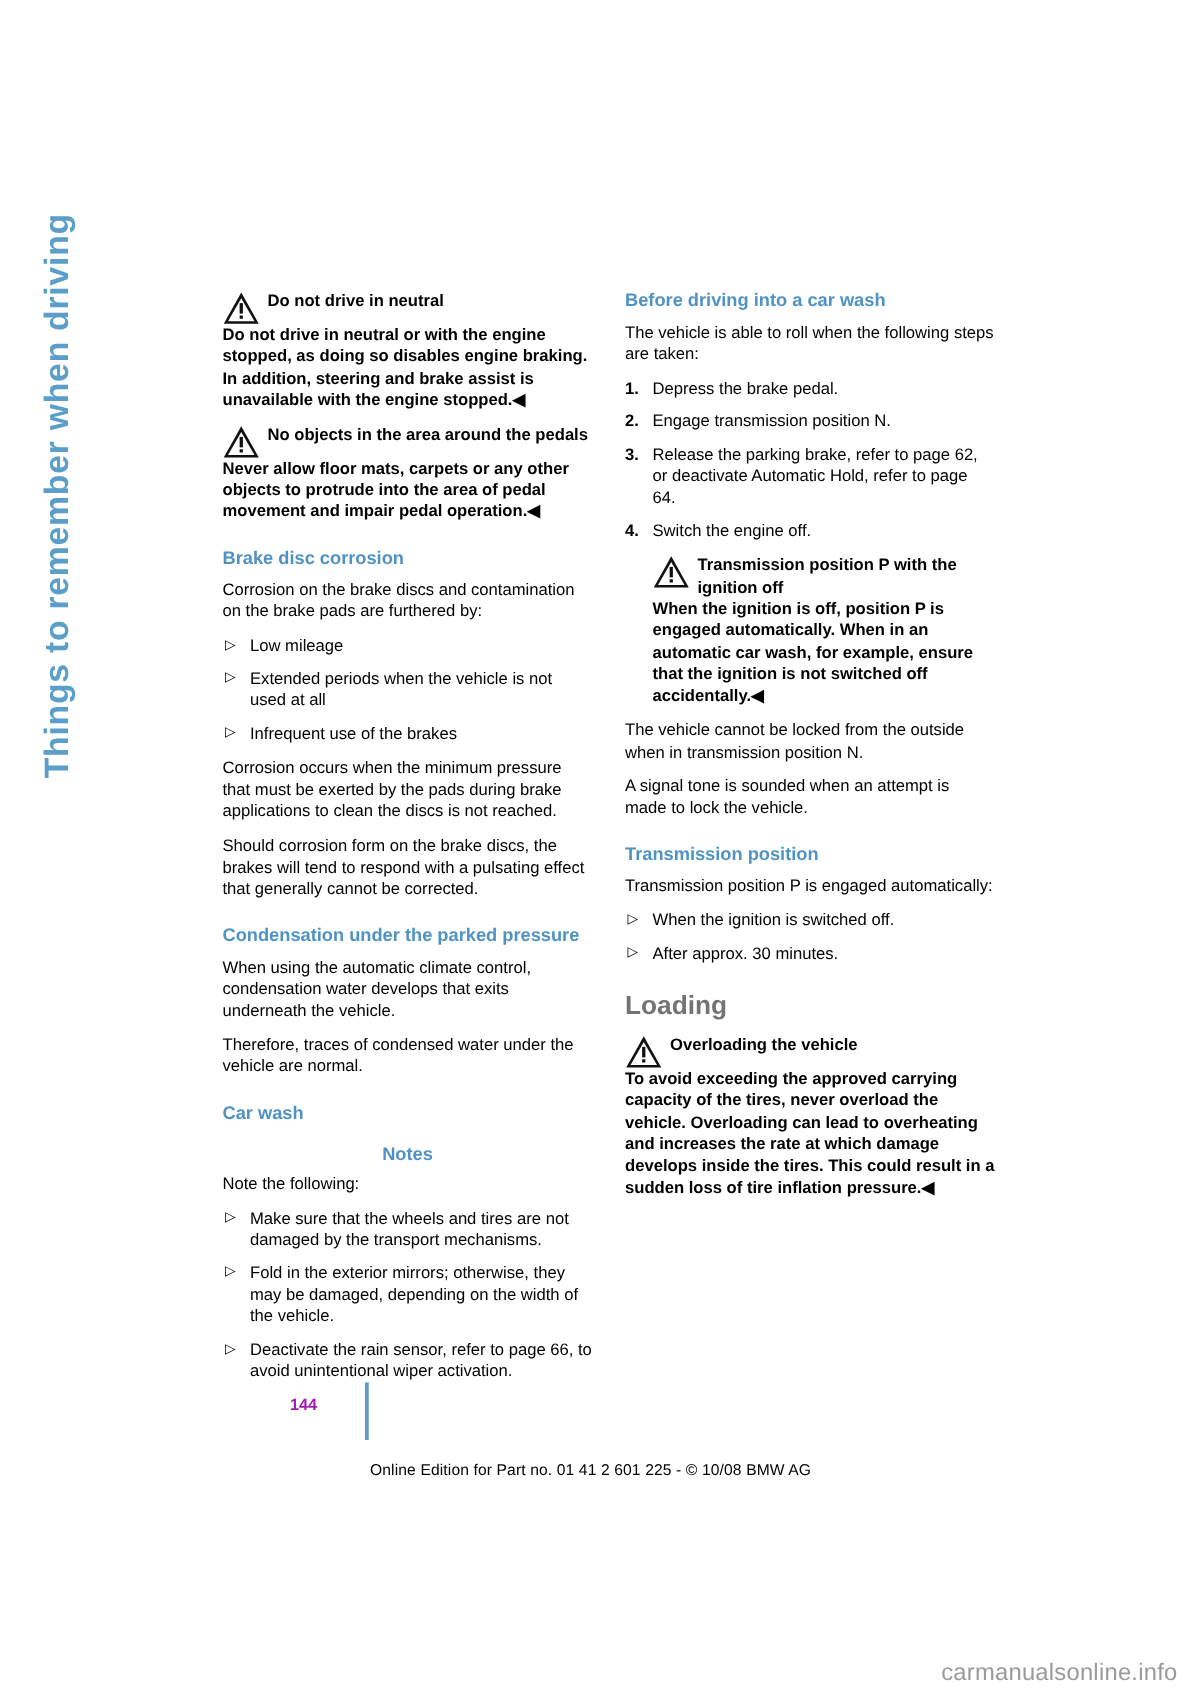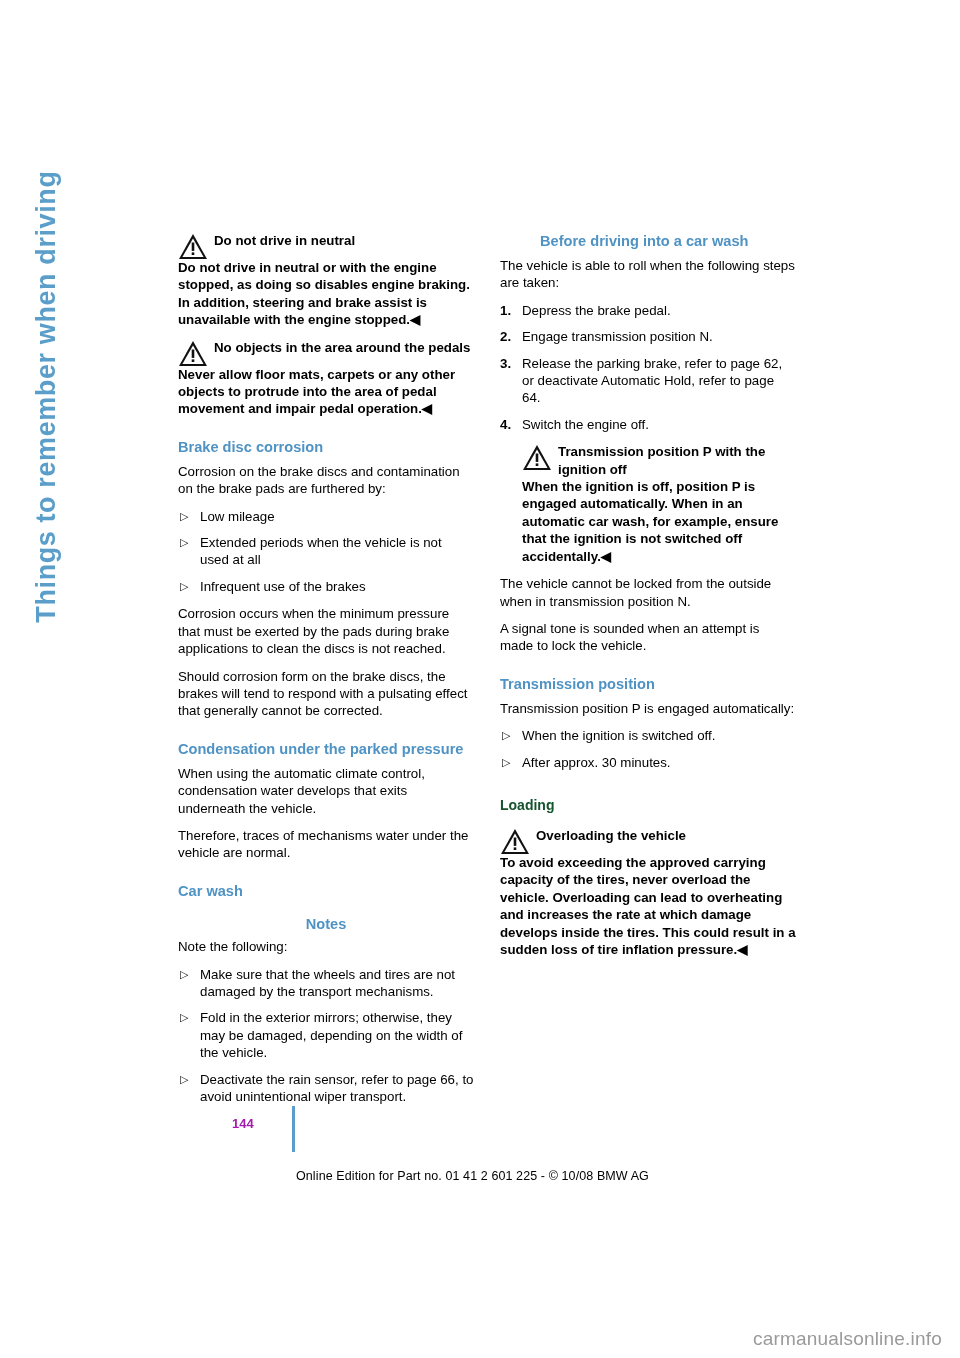--- a/index.html
+++ b/index.html
@@ -91,22 +91,22 @@
   .col-right { left: 500px; }
 
   h2.section {
     color: #4f93c4;
     font-size: 14.6px;
     font-weight: bold;
     margin: 20px 0 7px 0;
     line-height: 18px;
   }
   h1.bigsection {
-    color: #14532d;
-    font-size: 14px;
+    color: #737373;
+    font-size: 21px;
     font-weight: bold;
     margin: 22px 0 10px 0;
     line-height: 24px;
   }
   h3.sub {
     color: #4f93c4;
     font-size: 14.6px;
     font-weight: bold;
     margin: 16px 0 5px 0;
     text-align: center;
@@ -223,36 +223,36 @@
     <li><span class="marker">▷</span><span>Low mileage</span></li>
     <li><span class="marker">▷</span><span>Extended periods when the vehicle is not used at all</span></li>
     <li><span class="marker">▷</span><span>Infrequent use of the brakes</span></li>
   </ul>
 
   <p>Corrosion occurs when the minimum pressure that must be exerted by the pads during brake applications to clean the discs is not reached.</p>
   <p>Should corrosion form on the brake discs, the brakes will tend to respond with a pulsating effect that generally cannot be corrected.</p>
 
   <h2 class="section">Condensation under the parked pressure</h2>
   <p>When using the automatic climate control, condensation water develops that exits underneath the vehicle.</p>
-  <p>Therefore, traces of mechanisms water under the vehicle are normal.</p>
+  <p>Therefore, traces of condensed water under the vehicle are normal.</p>
 
   <h2 class="section">Car wash</h2>
   <h3 class="sub">Notes</h3>
   <p>Note the following:</p>
 
   <ul class="bullets">
     <li><span class="marker">▷</span><span>Make sure that the wheels and tires are not damaged by the transport mechanisms.</span></li>
     <li><span class="marker">▷</span><span>Fold in the exterior mirrors; otherwise, they may be damaged, depending on the width of the vehicle.</span></li>
-    <li><span class="marker">▷</span><span>Deactivate the rain sensor, refer to page 66, to avoid unintentional wiper transport.</span></li>
+    <li><span class="marker">▷</span><span>Deactivate the rain sensor, refer to page 66, to avoid unintentional wiper activation.</span></li>
   </ul>
 </div>
 
 <div class="col col-right">
 
-  <h2 class="section" style="margin-top:0;margin-left:40px;">Before driving into a car wash</h2>
+  <h2 class="section" style="margin-top:0;">Before driving into a car wash</h2>
   <p>The vehicle is able to roll when the following steps are taken:</p>
 
   <ol class="steps">
     <li><span class="num">1.</span><span>Depress the brake pedal.</span></li>
     <li><span class="num">2.</span><span>Engage transmission position N.</span></li>
     <li><span class="num">3.</span><span>Release the parking brake, refer to page 62, or deactivate Automatic Hold, refer to page 64.</span></li>
     <li><span class="num">4.</span><span>Switch the engine off.</span></li>
   </ol>
 
   <div class="warn indented" style="margin-left:22px;">

